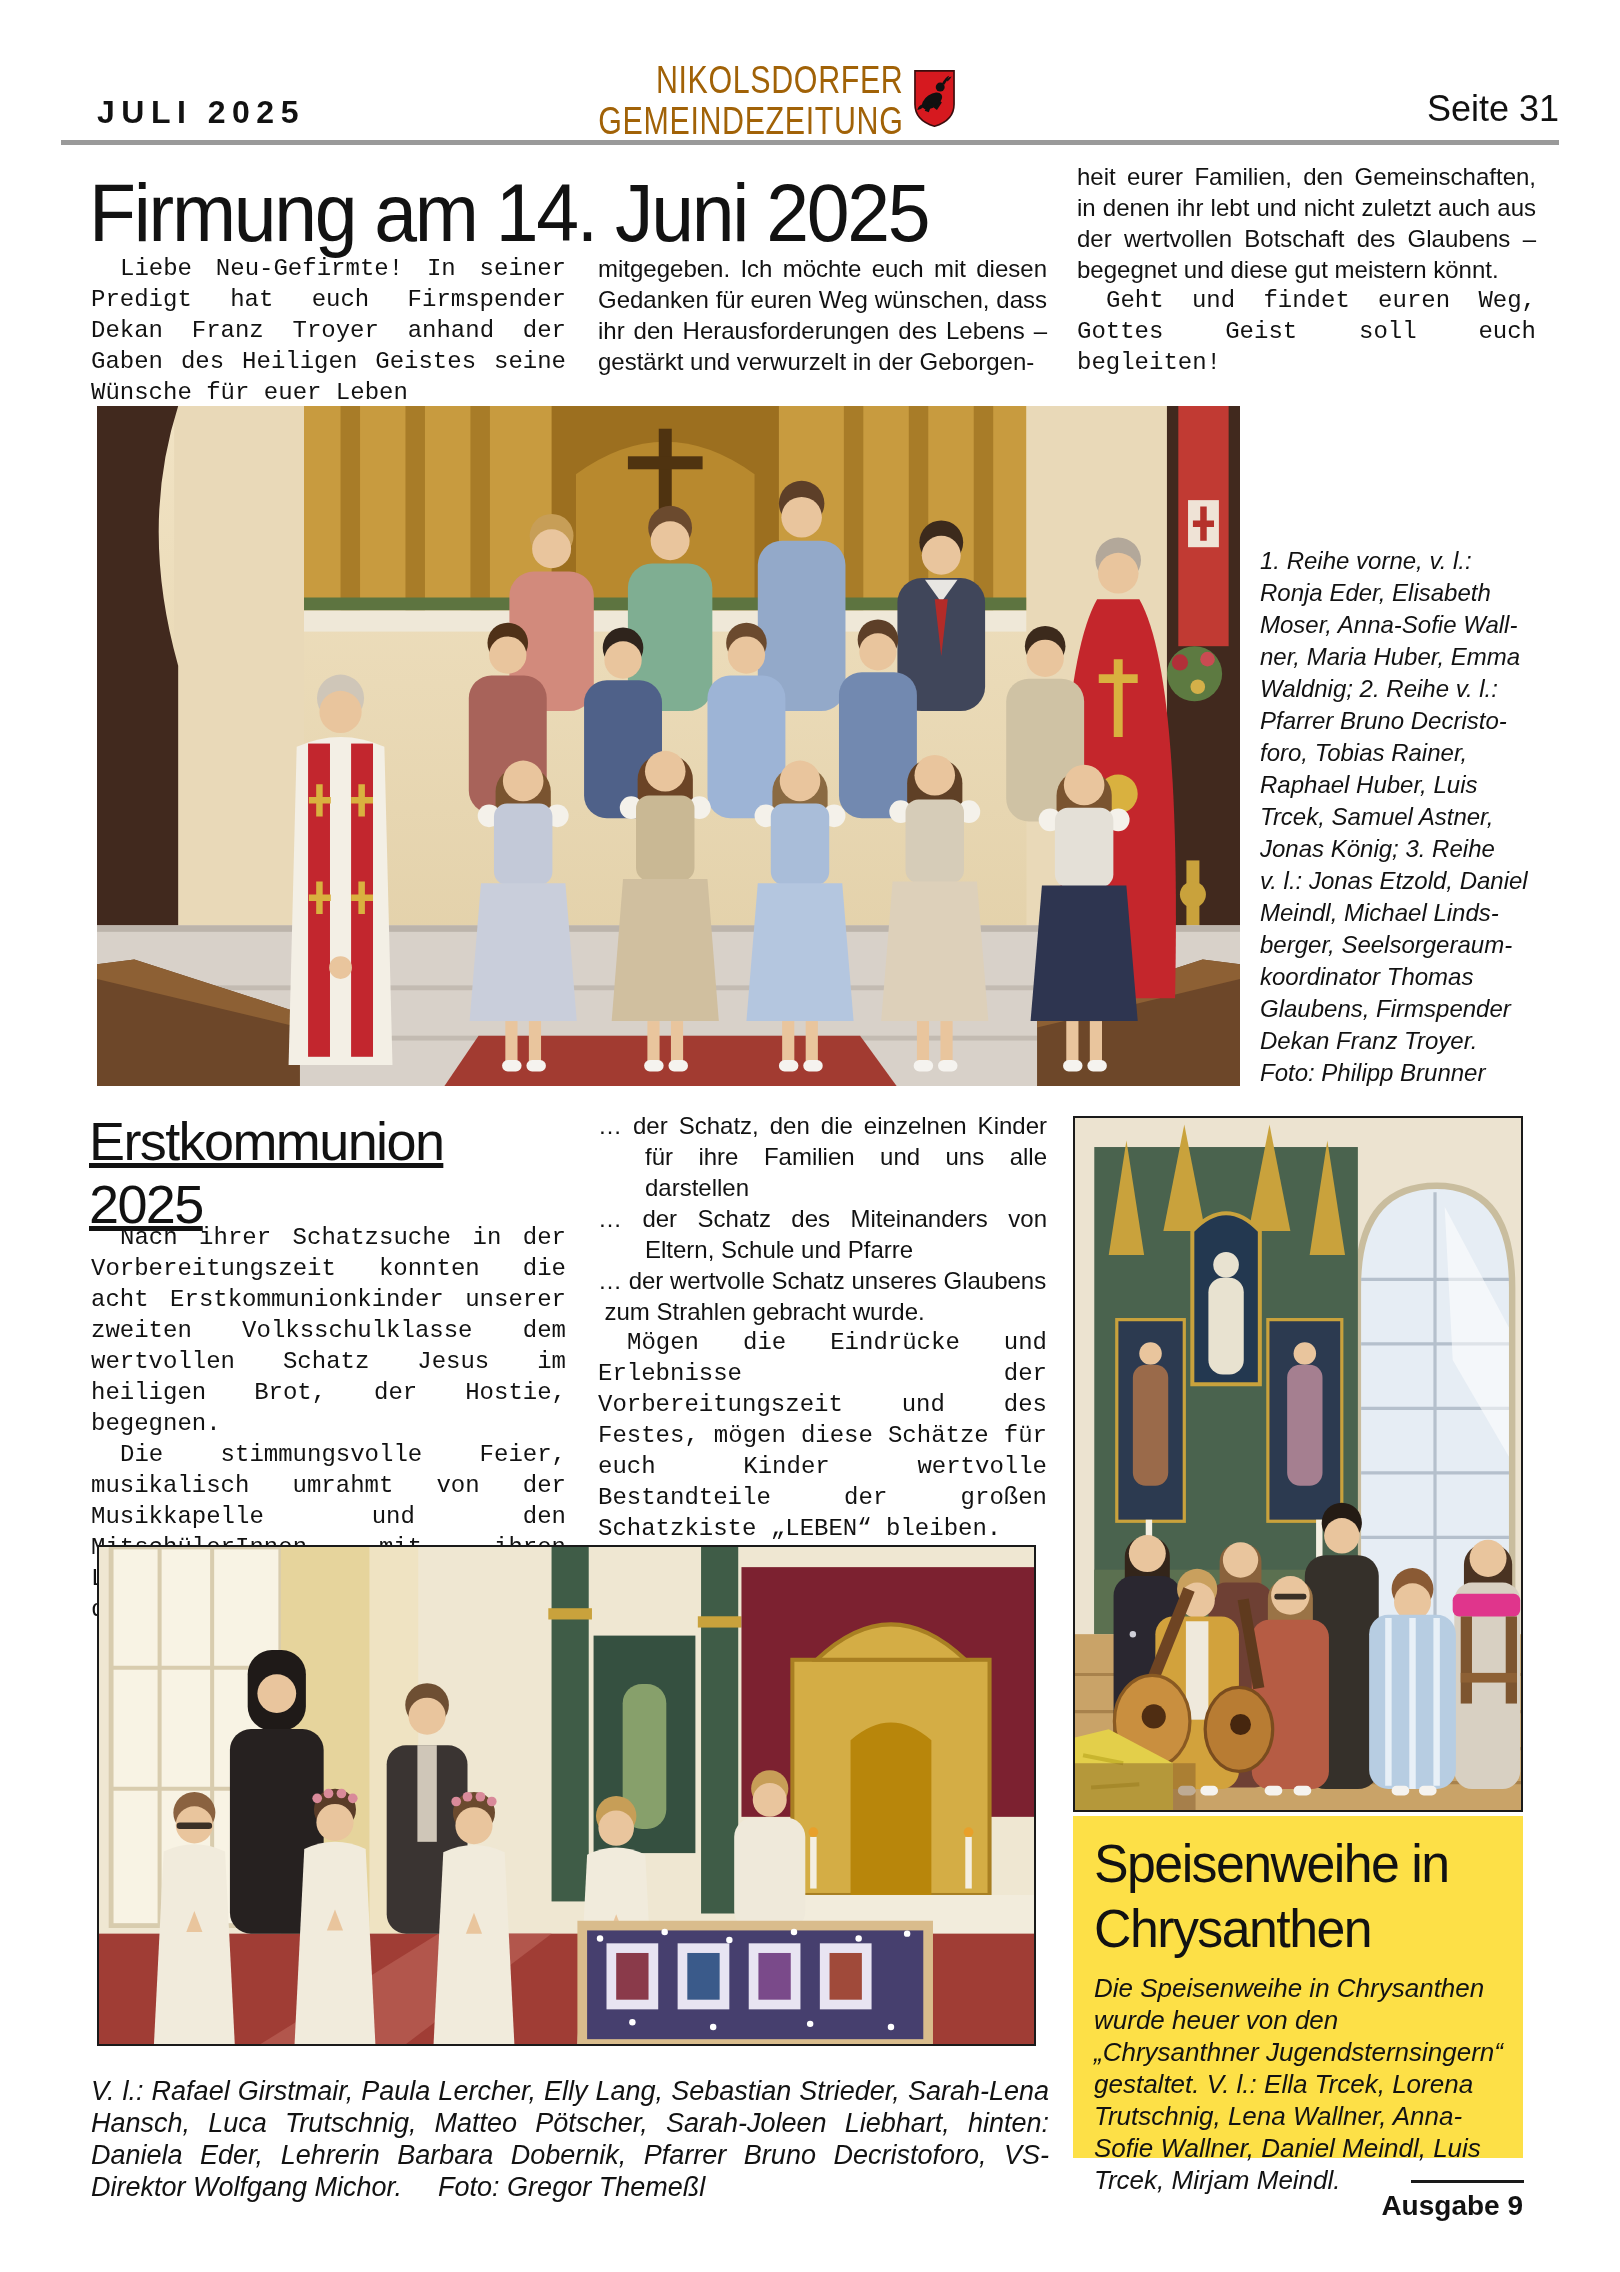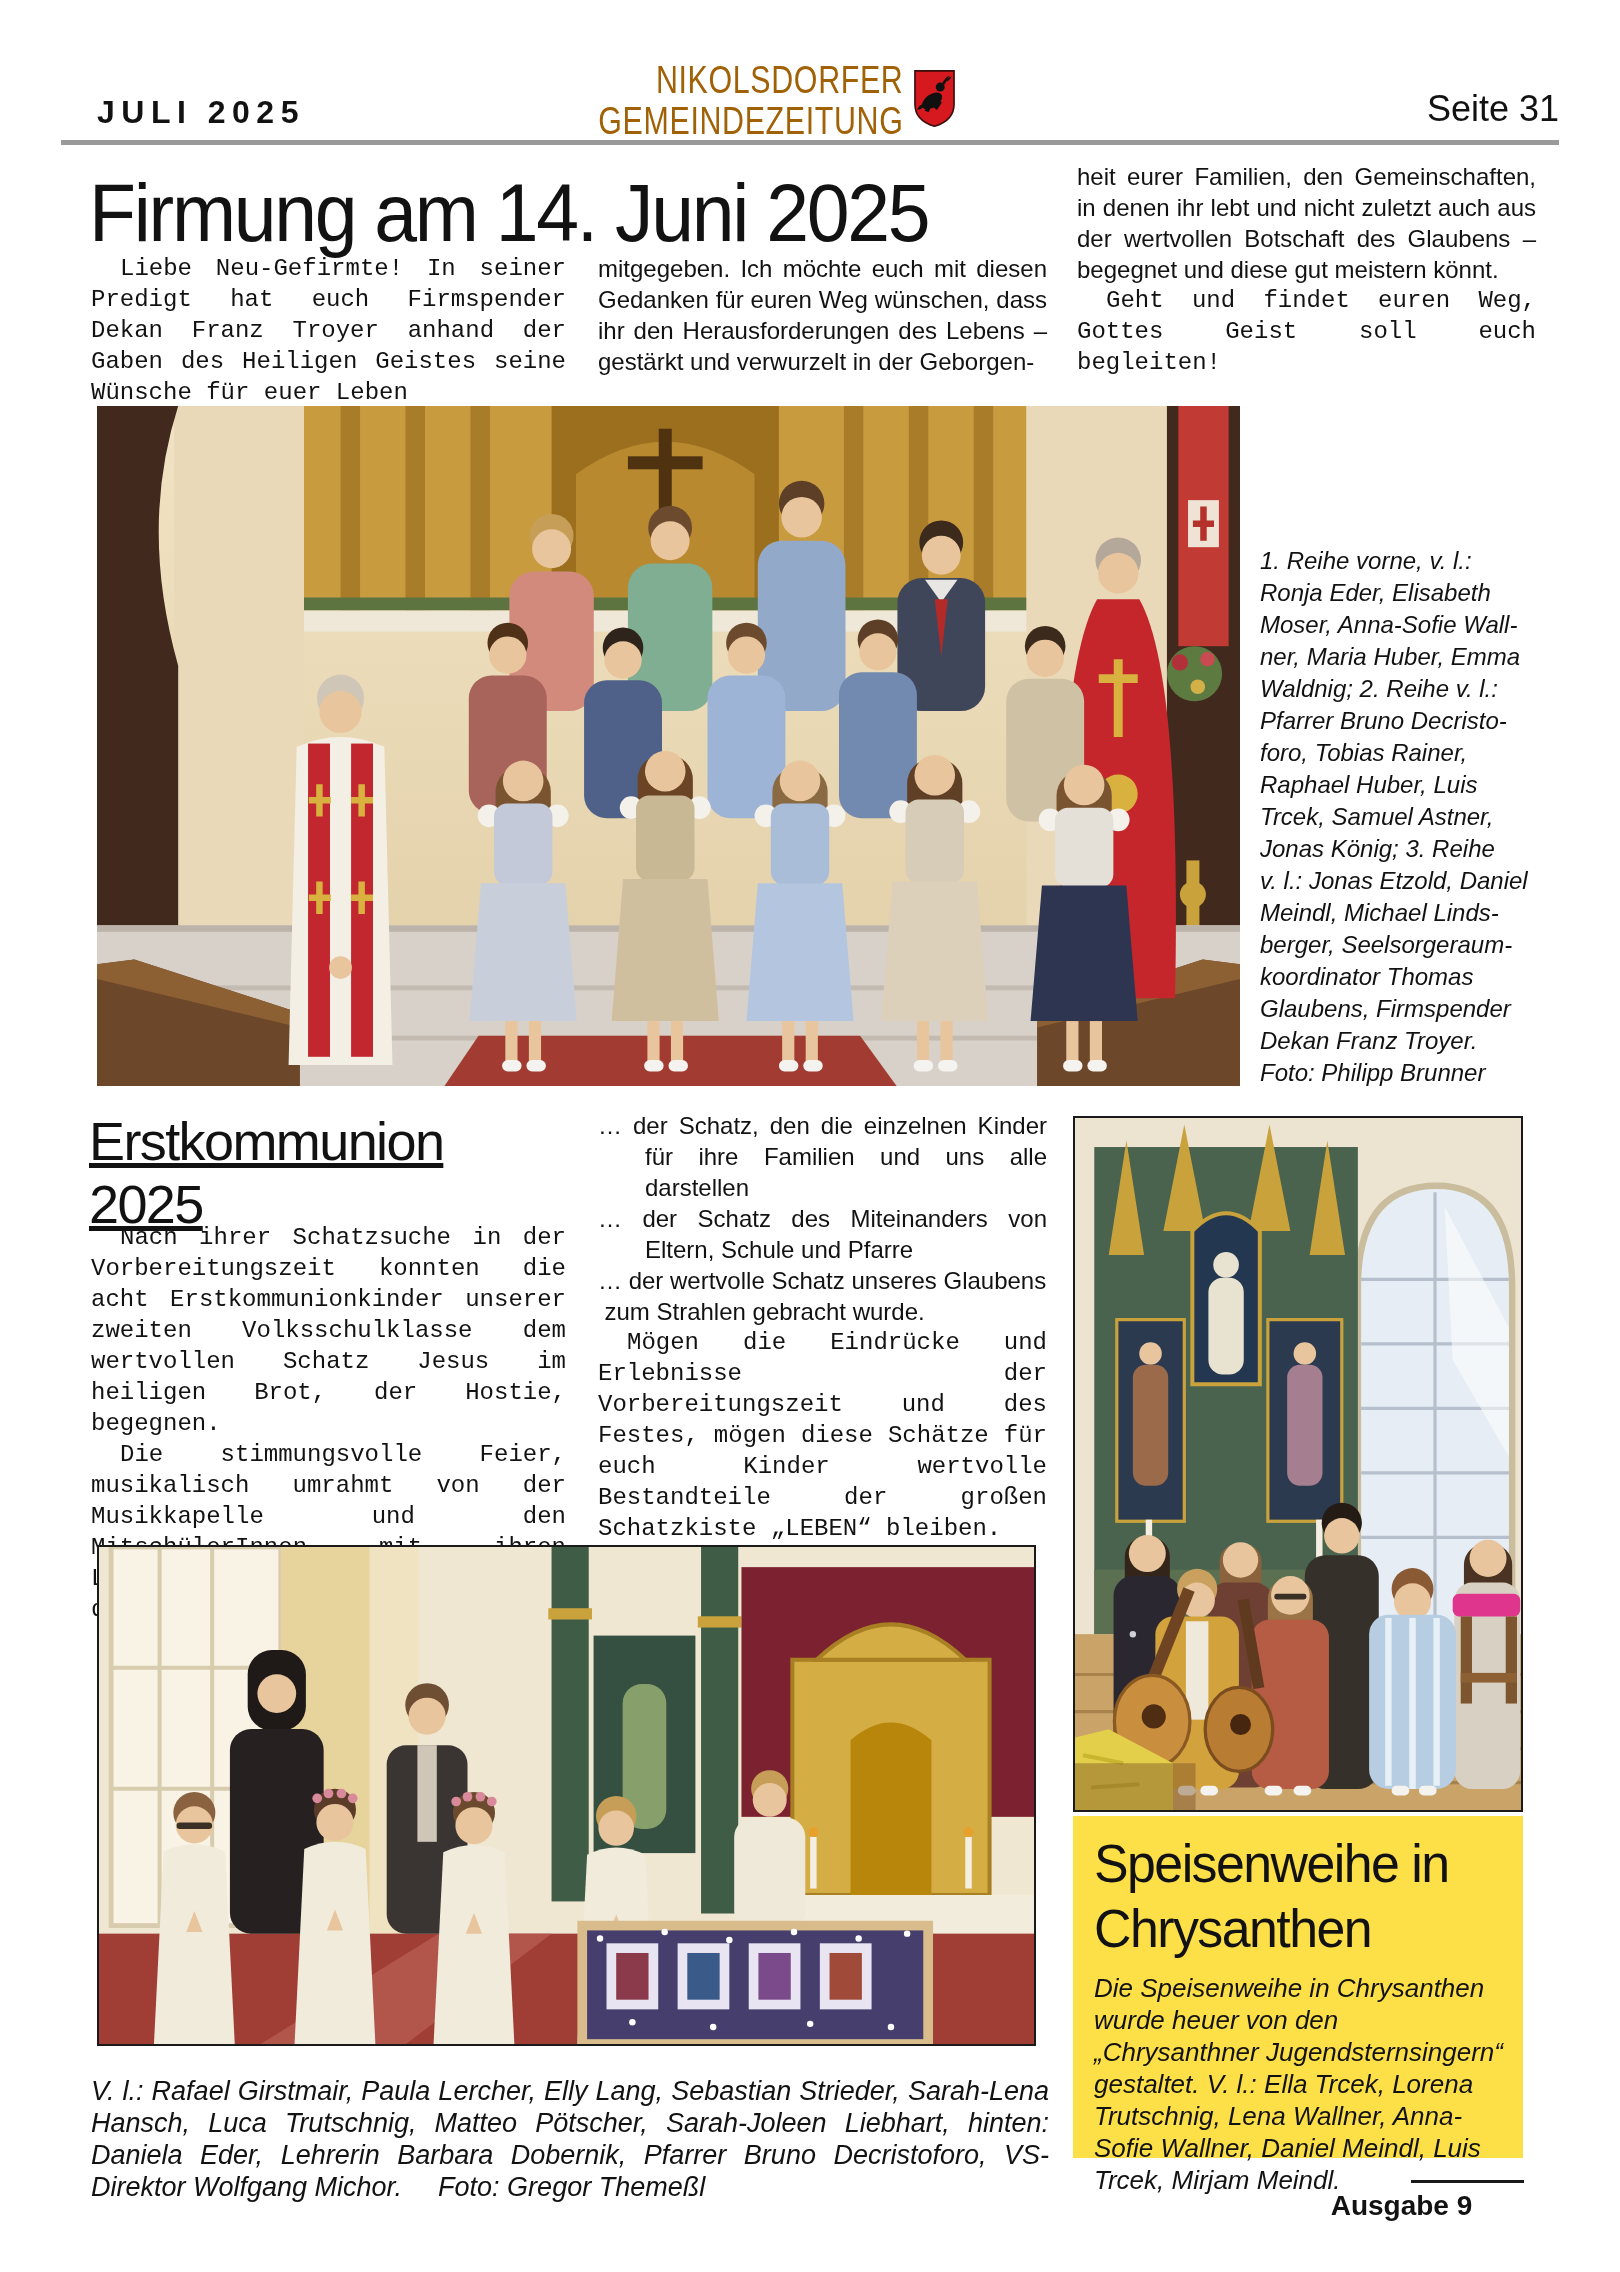--- a/index.html
+++ b/index.html
@@ -40,21 +40,21 @@
   .bullet{padding-left:47px;text-indent:-47px;}
   .after-bullets{text-indent:6.5px;}
   
   .pink-box{left:1073px;top:1816px;width:450px;height:342px;background:#fde047;box-sizing:border-box;
             padding:14.6px 19.5px 0 21px;}
   .headline-3{font-size:54px;font-weight:400;letter-spacing:-1.6px;line-height:65px;margin:0;
               transform:scaleX(.96);transform-origin:left center;white-space:nowrap;}
   .pink-body{margin-top:11.4px;font-size:26px;font-style:italic;line-height:32px;text-align:left;}
   
   .footer-rule{left:1411px;top:2180px;width:113px;height:3.2px;background:#1a1a1a;}
-  .footer-label{left:1280px;top:2190px;width:243px;text-align:center;font-size:28px;font-weight:600;}
+  .footer-label{left:1280px;top:2190px;width:243px;text-align:right;font-size:28px;font-weight:600;}
 </style>
 </head>
 <body>
 
 <div class="page">
 
   <div class="abs issue-date">JULI 2025</div>
 
   <div class="abs masthead">
     <span class="mline">NIKOLSDORFER</span>

